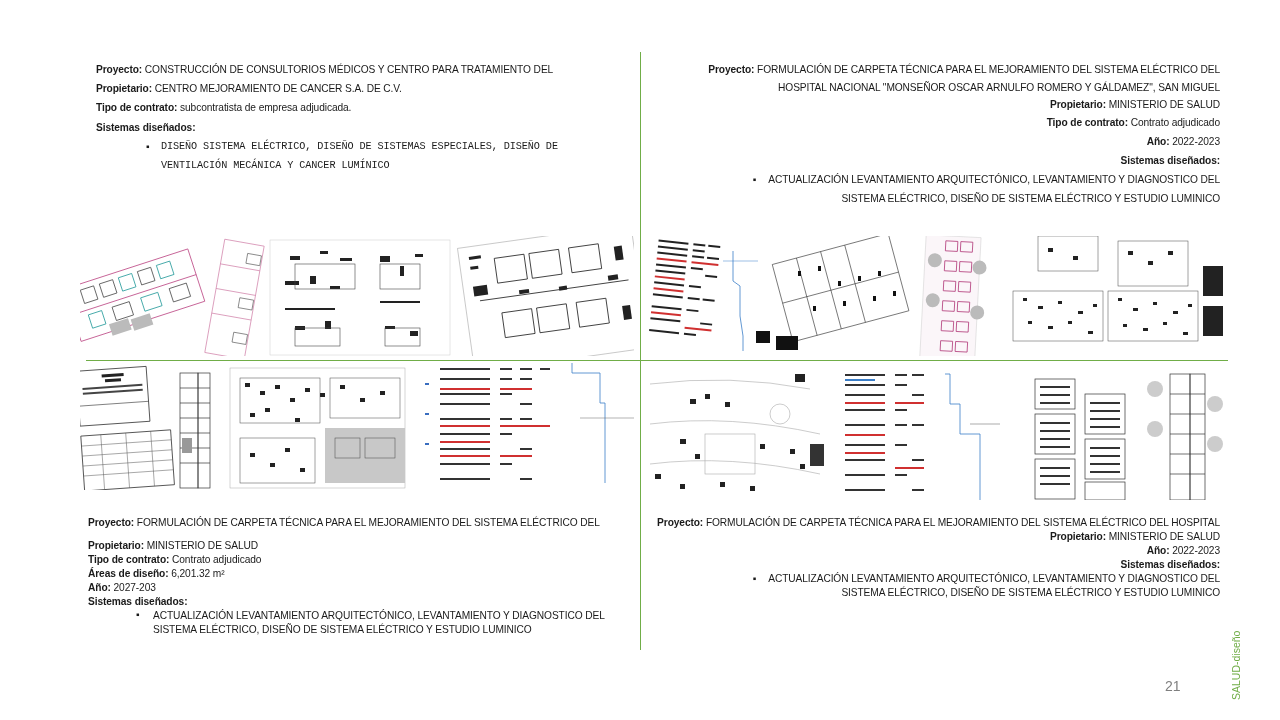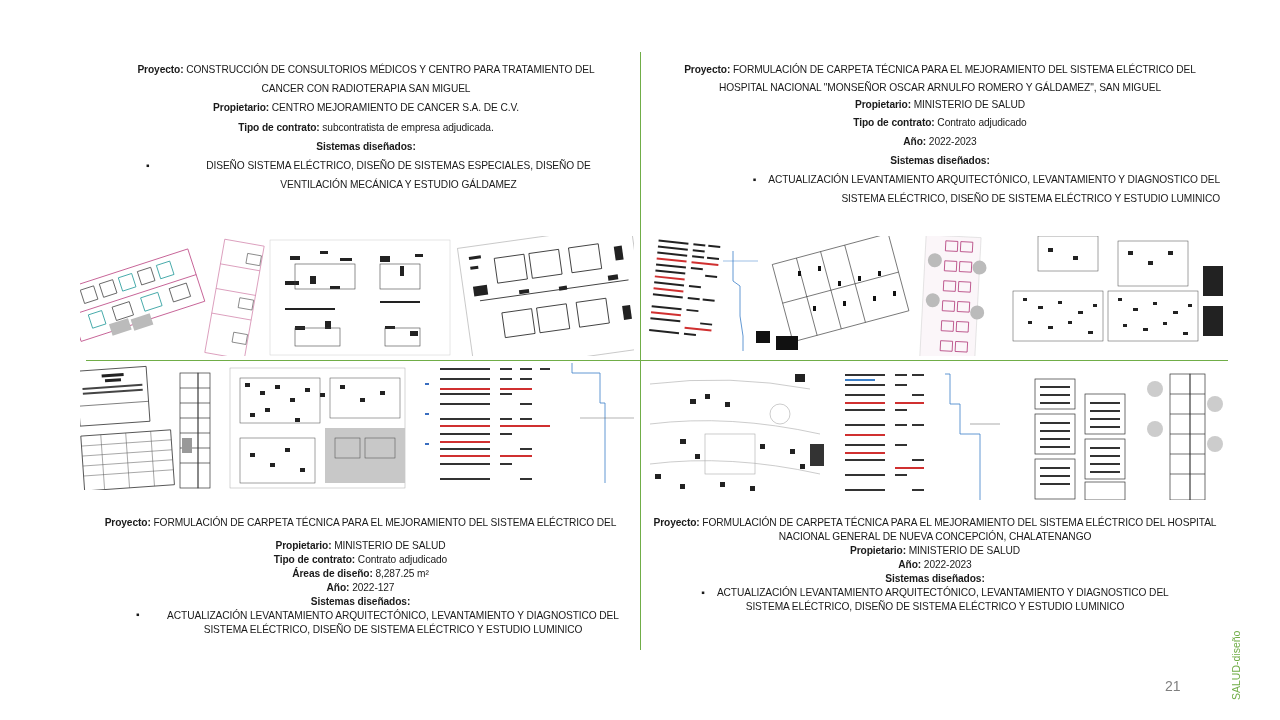--- a/index.html
+++ b/index.html
@@ -5,28 +5,28 @@
     * { box-sizing: border-box; margin: 0; padding: 0; }
     html, body { width: 1280px; height: 720px; background: #ffffff; overflow: hidden; }
     body { position: relative; font-family: "Liberation Sans", sans-serif; color: #1a1a1a; }
 
     .divider { position: absolute; background: #70AD47; }
     .divider-v { left: 640px; top: 52px; width: 1px; height: 598px; }
     .divider-h { left: 86px; top: 360px; width: 1142px; height: 1px; }
 
     .block { position: absolute; font-size: 10.2px; letter-spacing: -0.1px; }
     .block b { font-weight: bold; }
-    .line { white-space: nowrap; text-align: center; }
+    .line { white-space: nowrap; }
 
     
     #blk-tl { left: 96px; top: 60px; width: 540px; }
     #blk-tl .line { height: 19.2px; line-height: 19.2px; }
     #blk-tl .bullet { padding-left: 50px; position: relative; }
     #blk-tl .bullet-mark { position: absolute; left: 50px; top: 0; }
-    #blk-tl .bullet-text { padding-left: 15px; display: block; }
+    #blk-tl .bullet-text { padding-left: 15px; display: block; font-family: Liberation Mono, monospace; }
 
     
     #blk-tr { right: 60px; top: 60px; width: 560px; text-align: right; }
     #blk-tr .line { line-height: 19px; }
     #blk-tr .tight { line-height: 17px; }
     #blk-tr .bullet-wrap { text-align: left; padding-left: 50px; position: relative; line-height: 19.5px; }
     #blk-tr .bullet-wrap .bl2 { text-align: right; display: block; }
 
     
     #blk-bl { left: 88px; top: 516px; width: 545px; }
@@ -52,30 +52,29 @@
     .collage svg { position: absolute; left: 0; top: 0; width: 100%; height: 100%; }
   </style>
 </head>
 <body>
 
 <div class="divider divider-v"></div>
 <div class="divider divider-h"></div>
 
 <div class="block" id="blk-tl">
   <div class="line"><b>Proyecto:</b><span> CONSTRUCCIÓN DE CONSULTORIOS MÉDICOS Y CENTRO PARA TRATAMIENTO DEL</span></div>
-  <div class="line">CANCER CON RADIOTERAPIA SAN MIGUEL</div>
   <div class="line"><b>Propietario:</b><span> CENTRO MEJORAMIENTO DE CANCER S.A. DE C.V.</span></div>
   <div class="line"><b>Tipo de contrato:</b><span> subcontratista de empresa adjudicada.</span></div>
   <div class="line"><b>Sistemas diseñados:</b></div>
   <div class="line bullet">
     <span class="bullet-mark">▪</span>
     <span class="bullet-text">DISEÑO SISTEMA ELÉCTRICO, DISEÑO DE SISTEMAS ESPECIALES, DISEÑO DE</span>
   </div>
   <div class="line bullet">
-    <span class="bullet-text">VENTILACIÓN MECÁNICA Y ESTUDIO GÁLDAMEZ</span>
+    <span class="bullet-text">VENTILACIÓN MECÁNICA Y CANCER LUMÍNICO</span>
   </div>
 </div>
 
 <div class="block" id="blk-tr">
   <div class="line"><b>Proyecto:</b><span> FORMULACIÓN DE CARPETA TÉCNICA PARA EL MEJORAMIENTO DEL SISTEMA ELÉCTRICO DEL</span></div>
   <div class="line tight">HOSPITAL NACIONAL "MONSEÑOR OSCAR ARNULFO ROMERO Y GÁLDAMEZ", SAN MIGUEL</div>
   <div class="line tight"><b>Propietario:</b><span> MINISTERIO DE SALUD</span></div>
   <div class="line"><b>Tipo de contrato:</b><span> Contrato adjudicado</span></div>
   <div class="line"><b>Año:</b><span> 2022-2023</span></div>
   <div class="line"><b>Sistemas diseñados:</b></div>
@@ -497,33 +496,32 @@
     <circle cx="565" cy="40" r="8" fill="#ccc"></circle>
       <circle cx="565" cy="80" r="8" fill="#ccc"></circle>
   </svg>
 </div>
 
 <div class="block" id="blk-bl">
   <div class="line"><b>Proyecto:</b><span> FORMULACIÓN DE CARPETA TÉCNICA PARA EL MEJORAMIENTO DEL SISTEMA ELÉCTRICO DEL</span></div>
   <div class="gap"></div>
   <div class="line"><b>Propietario:</b><span> MINISTERIO DE SALUD</span></div>
   <div class="line"><b>Tipo de contrato:</b><span> Contrato adjudicado</span></div>
-  <div class="line"><b>Áreas de diseño:</b><span> 8,287.25 m²</span></div>
-  <div class="line"><b>Año:</b><span> 2022-127</span></div>
+  <div class="line"><b>Áreas de diseño:</b><span> 6,201.32 m²</span></div>
+  <div class="line"><b>Año:</b><span> 2027-203</span></div>
   <div class="line"><b>Sistemas diseñados:</b></div>
   <div class="bullet-wrap">
     <span class="bm">▪</span>
     <div class="line">ACTUALIZACIÓN LEVANTAMIENTO ARQUITECTÓNICO, LEVANTAMIENTO Y DIAGNOSTICO DEL</div>
     <div class="line">SISTEMA ELÉCTRICO, DISEÑO DE SISTEMA ELÉCTRICO Y ESTUDIO LUMINICO</div>
   </div>
 </div>
 
 <div class="block" id="blk-br">
   <div class="line"><b>Proyecto:</b><span> FORMULACIÓN DE CARPETA TÉCNICA PARA EL MEJORAMIENTO DEL SISTEMA ELÉCTRICO DEL HOSPITAL</span></div>
-  <div class="line">NACIONAL GENERAL DE NUEVA CONCEPCIÓN, CHALATENANGO</div>
   <div class="line"><b>Propietario:</b><span> MINISTERIO DE SALUD</span></div>
   <div class="line"><b>Año:</b><span> 2022-2023</span></div>
   <div class="line"><b>Sistemas diseñados:</b></div>
   <div class="bullet-wrap">
     <div class="line"><span style="margin-right:12px;">▪</span><span>ACTUALIZACIÓN LEVANTAMIENTO ARQUITECTÓNICO, LEVANTAMIENTO Y DIAGNOSTICO DEL</span></div>
     <div class="line">SISTEMA ELÉCTRICO, DISEÑO DE SISTEMA ELÉCTRICO Y ESTUDIO LUMINICO</div>
   </div>
 </div>
 
 <div class="page-number">21</div>

